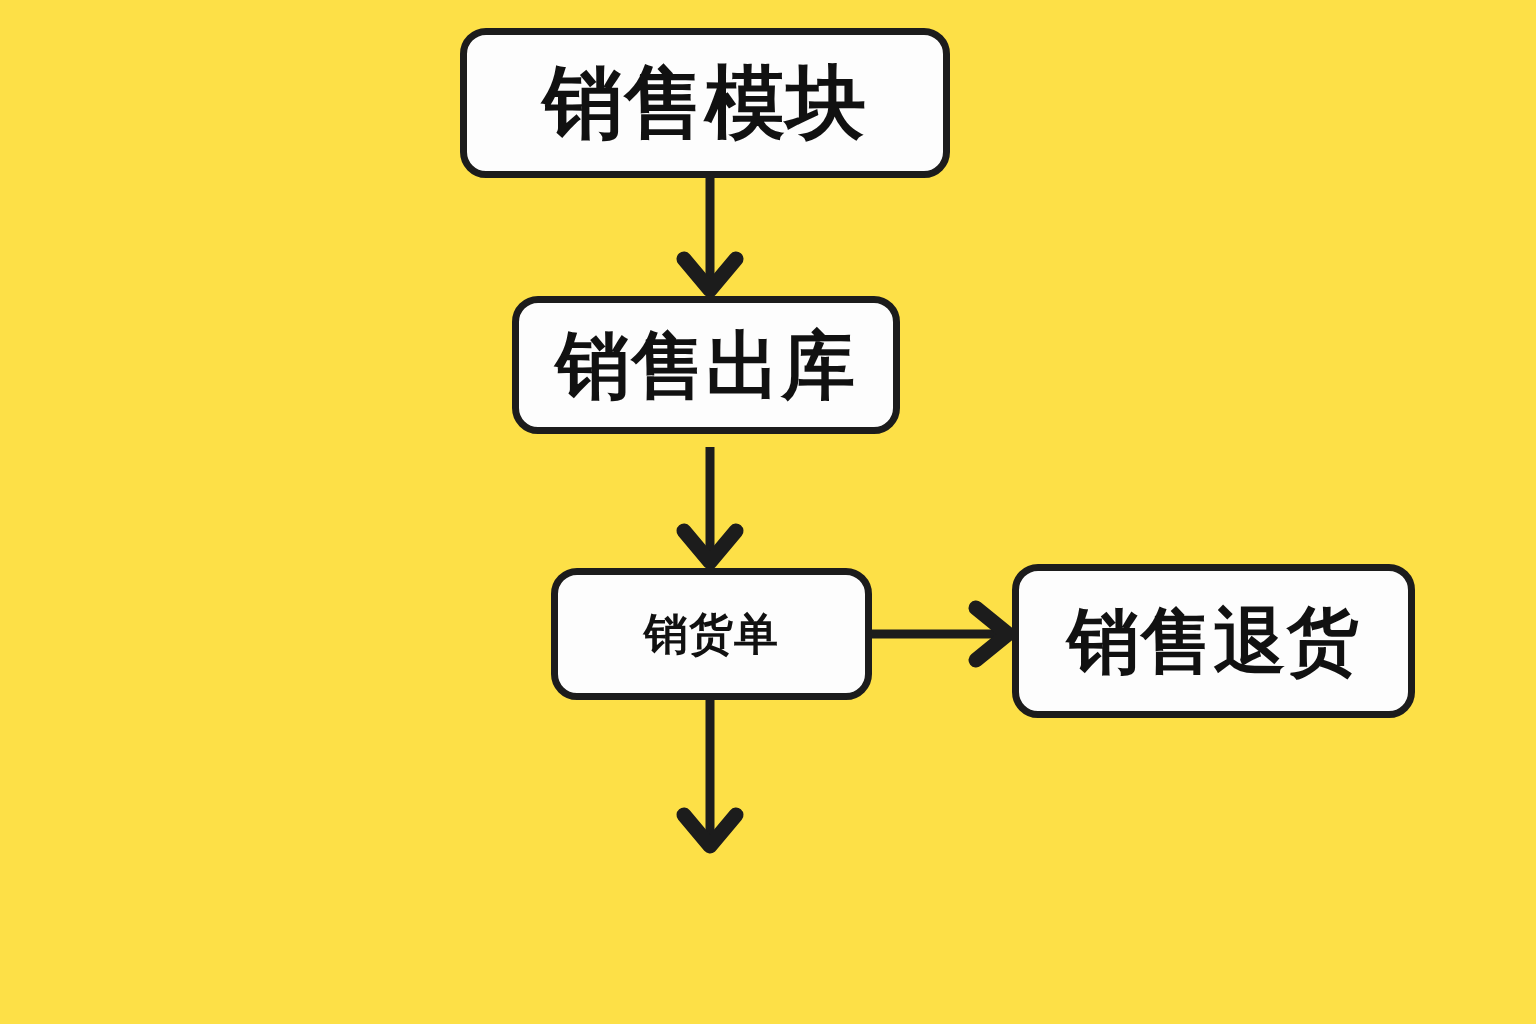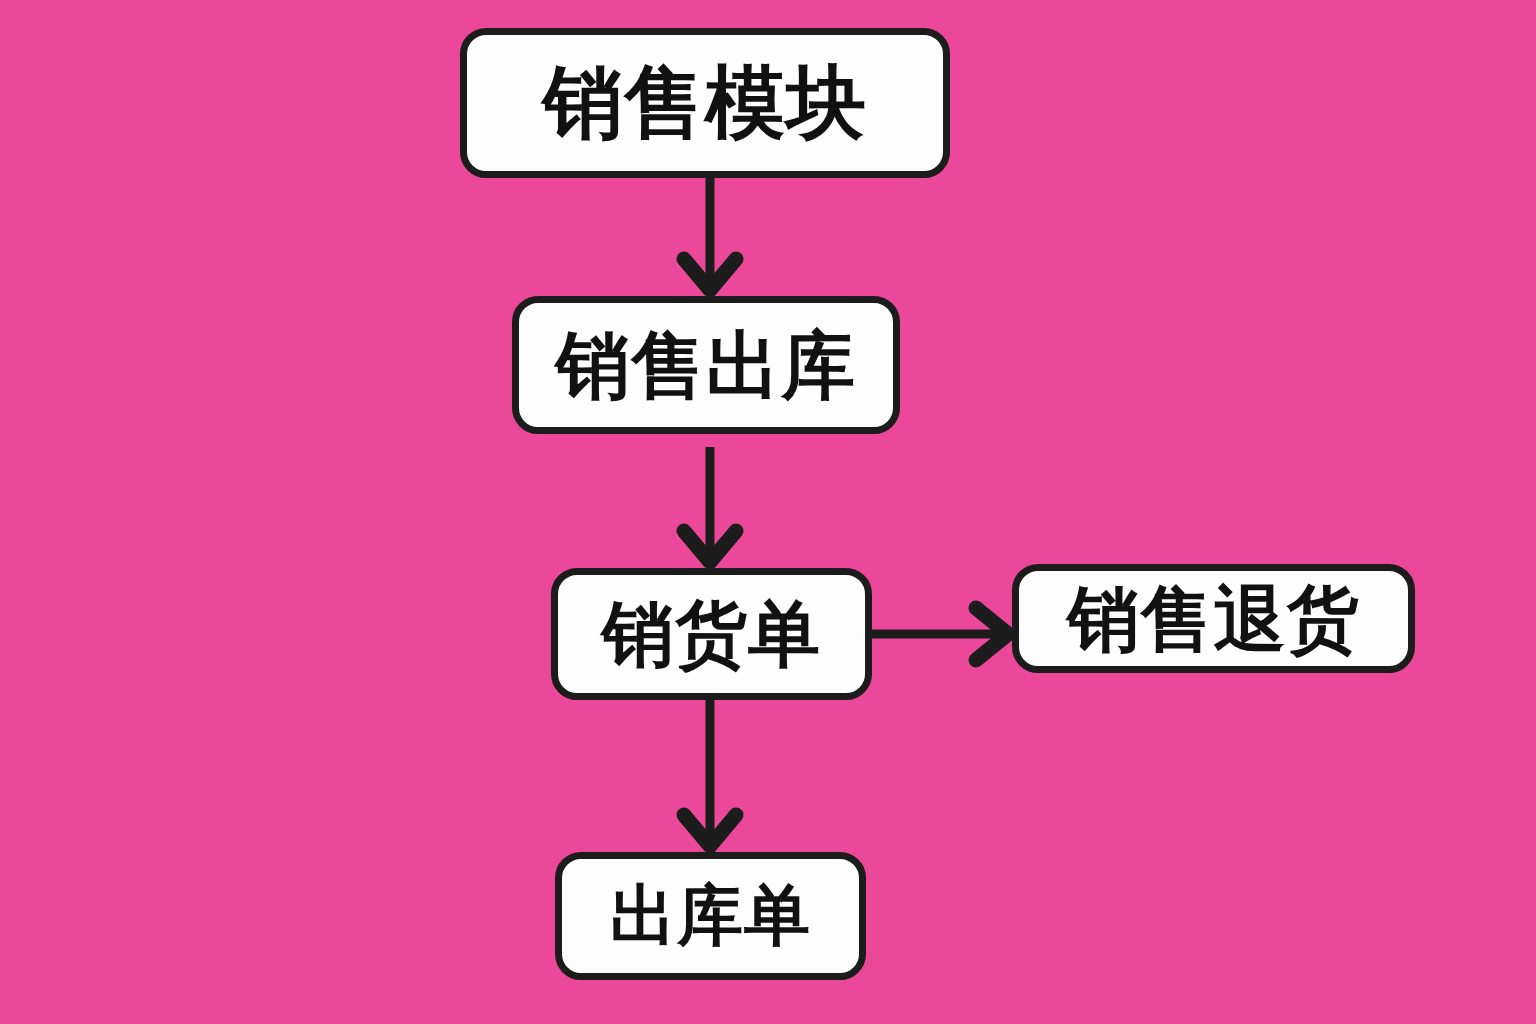--- a/index.html
+++ b/index.html
@@ -10,21 +10,21 @@
   body {
     width: 1536px;
     height: 1024px;
     font-family: "DejaVu Sans", "Liberation Sans", sans-serif;
     overflow: hidden;
   }
   #canvas {
     position: relative;
     width: 1536px;
     height: 1024px;
-    background: #ec4899;
+    background: #fde047;
   }
   #edges {
     position: absolute;
     left: 0;
     top: 0;
     width: 1536px;
     height: 1024px;
     pointer-events: none;
   }
   .node {
@@ -49,23 +49,23 @@
   }
 
   
   #node-sales-module      { left: 460px; top: 28px;  width: 490px; height: 150px; }
   #node-sales-module .node-label      { font-size: 80px; }
 
   #node-sales-outbound    { left: 512px; top: 296px; width: 388px; height: 138px; }
   #node-sales-outbound .node-label    { font-size: 74px; }
 
   #node-sales-order       { left: 551px; top: 568px; width: 321px; height: 132px; }
-  #node-sales-order .node-label       { font-size: 72px; }
+  #node-sales-order .node-label       { font-size: 44px; }
 
-  #node-sales-return      { left: 1012px; top: 564px; width: 403px; height: 109px; }
+  #node-sales-return      { left: 1012px; top: 564px; width: 403px; height: 154px; }
   #node-sales-return .node-label      { font-size: 72px; }
 
   #node-outbound-doc      { left: 555px; top: 852px; width: 311px; height: 128px; }
   #node-outbound-doc .node-label      { font-size: 66px; }
 </style>
 </head>
 <body>
 
 <div id="canvas">
 
@@ -94,17 +94,14 @@
   </div>
 
   <div class="node" id="node-sales-order">
     <span class="node-label">销货单</span>
   </div>
 
   <div class="node" id="node-sales-return">
     <span class="node-label">销售退货</span>
   </div>
 
-  <div class="node" id="node-outbound-doc">
-    <span class="node-label">出库单</span>
-  </div>
 
 </div>
 
 </body></html>

